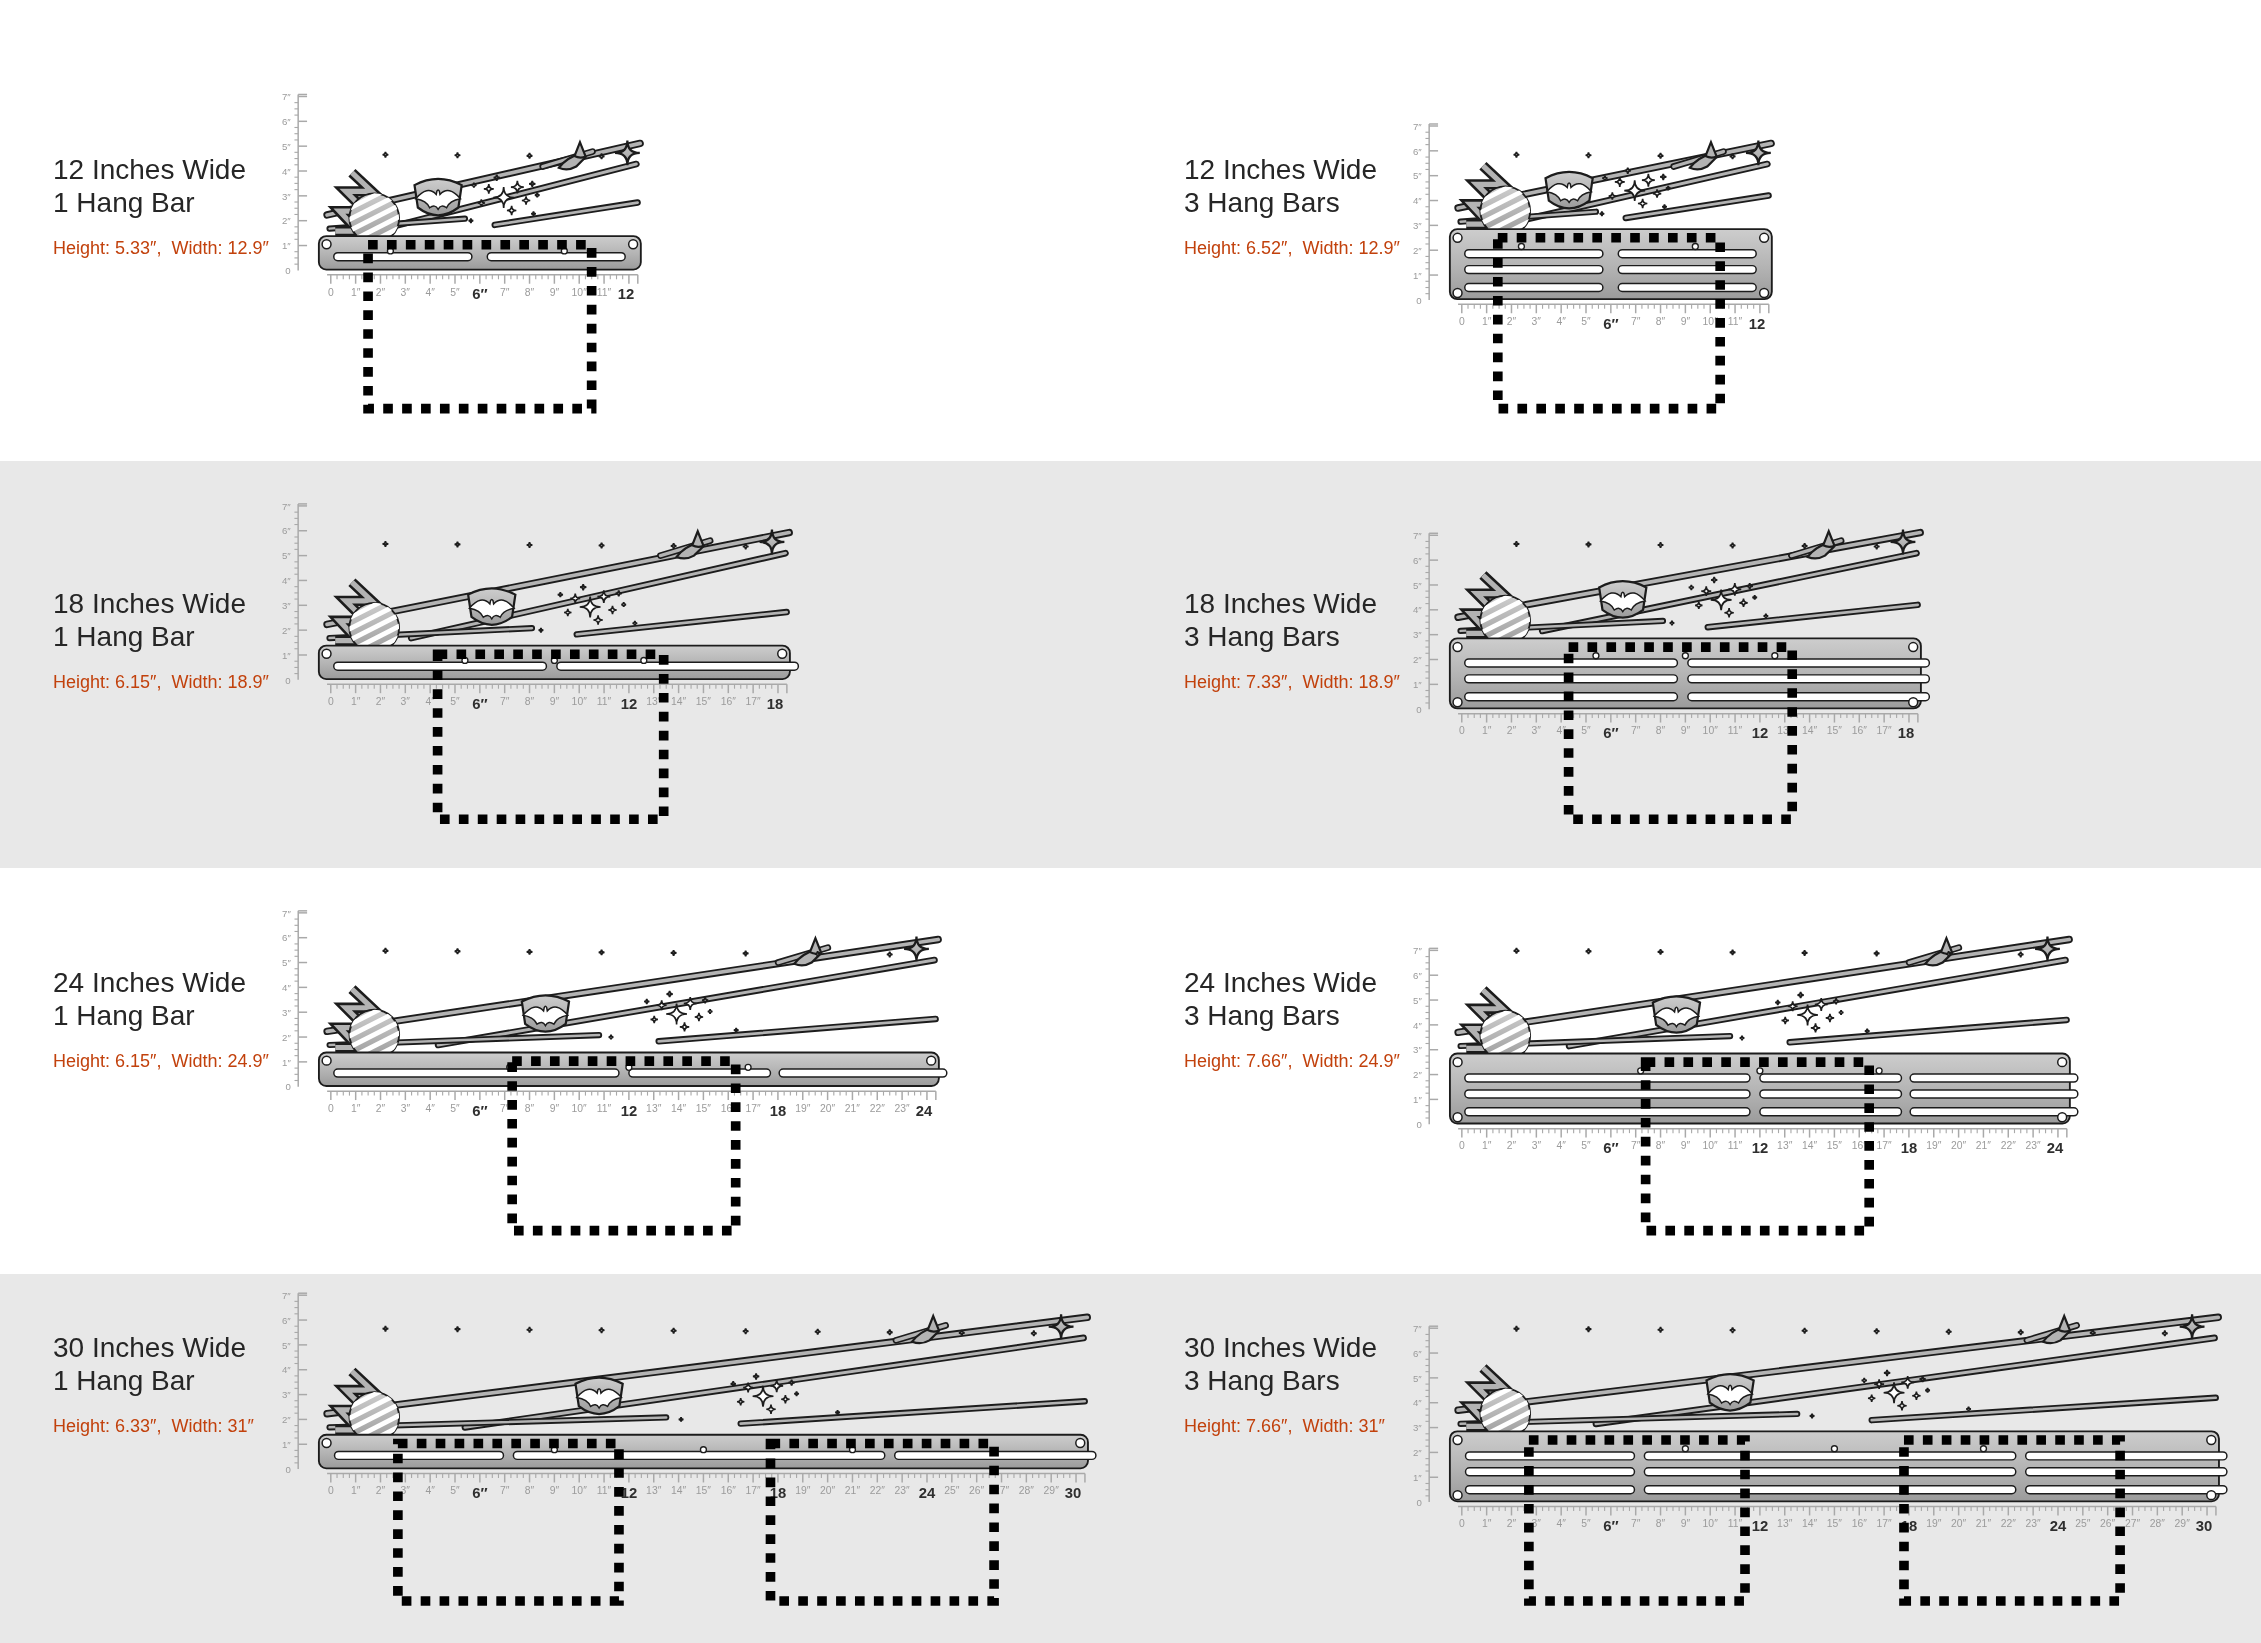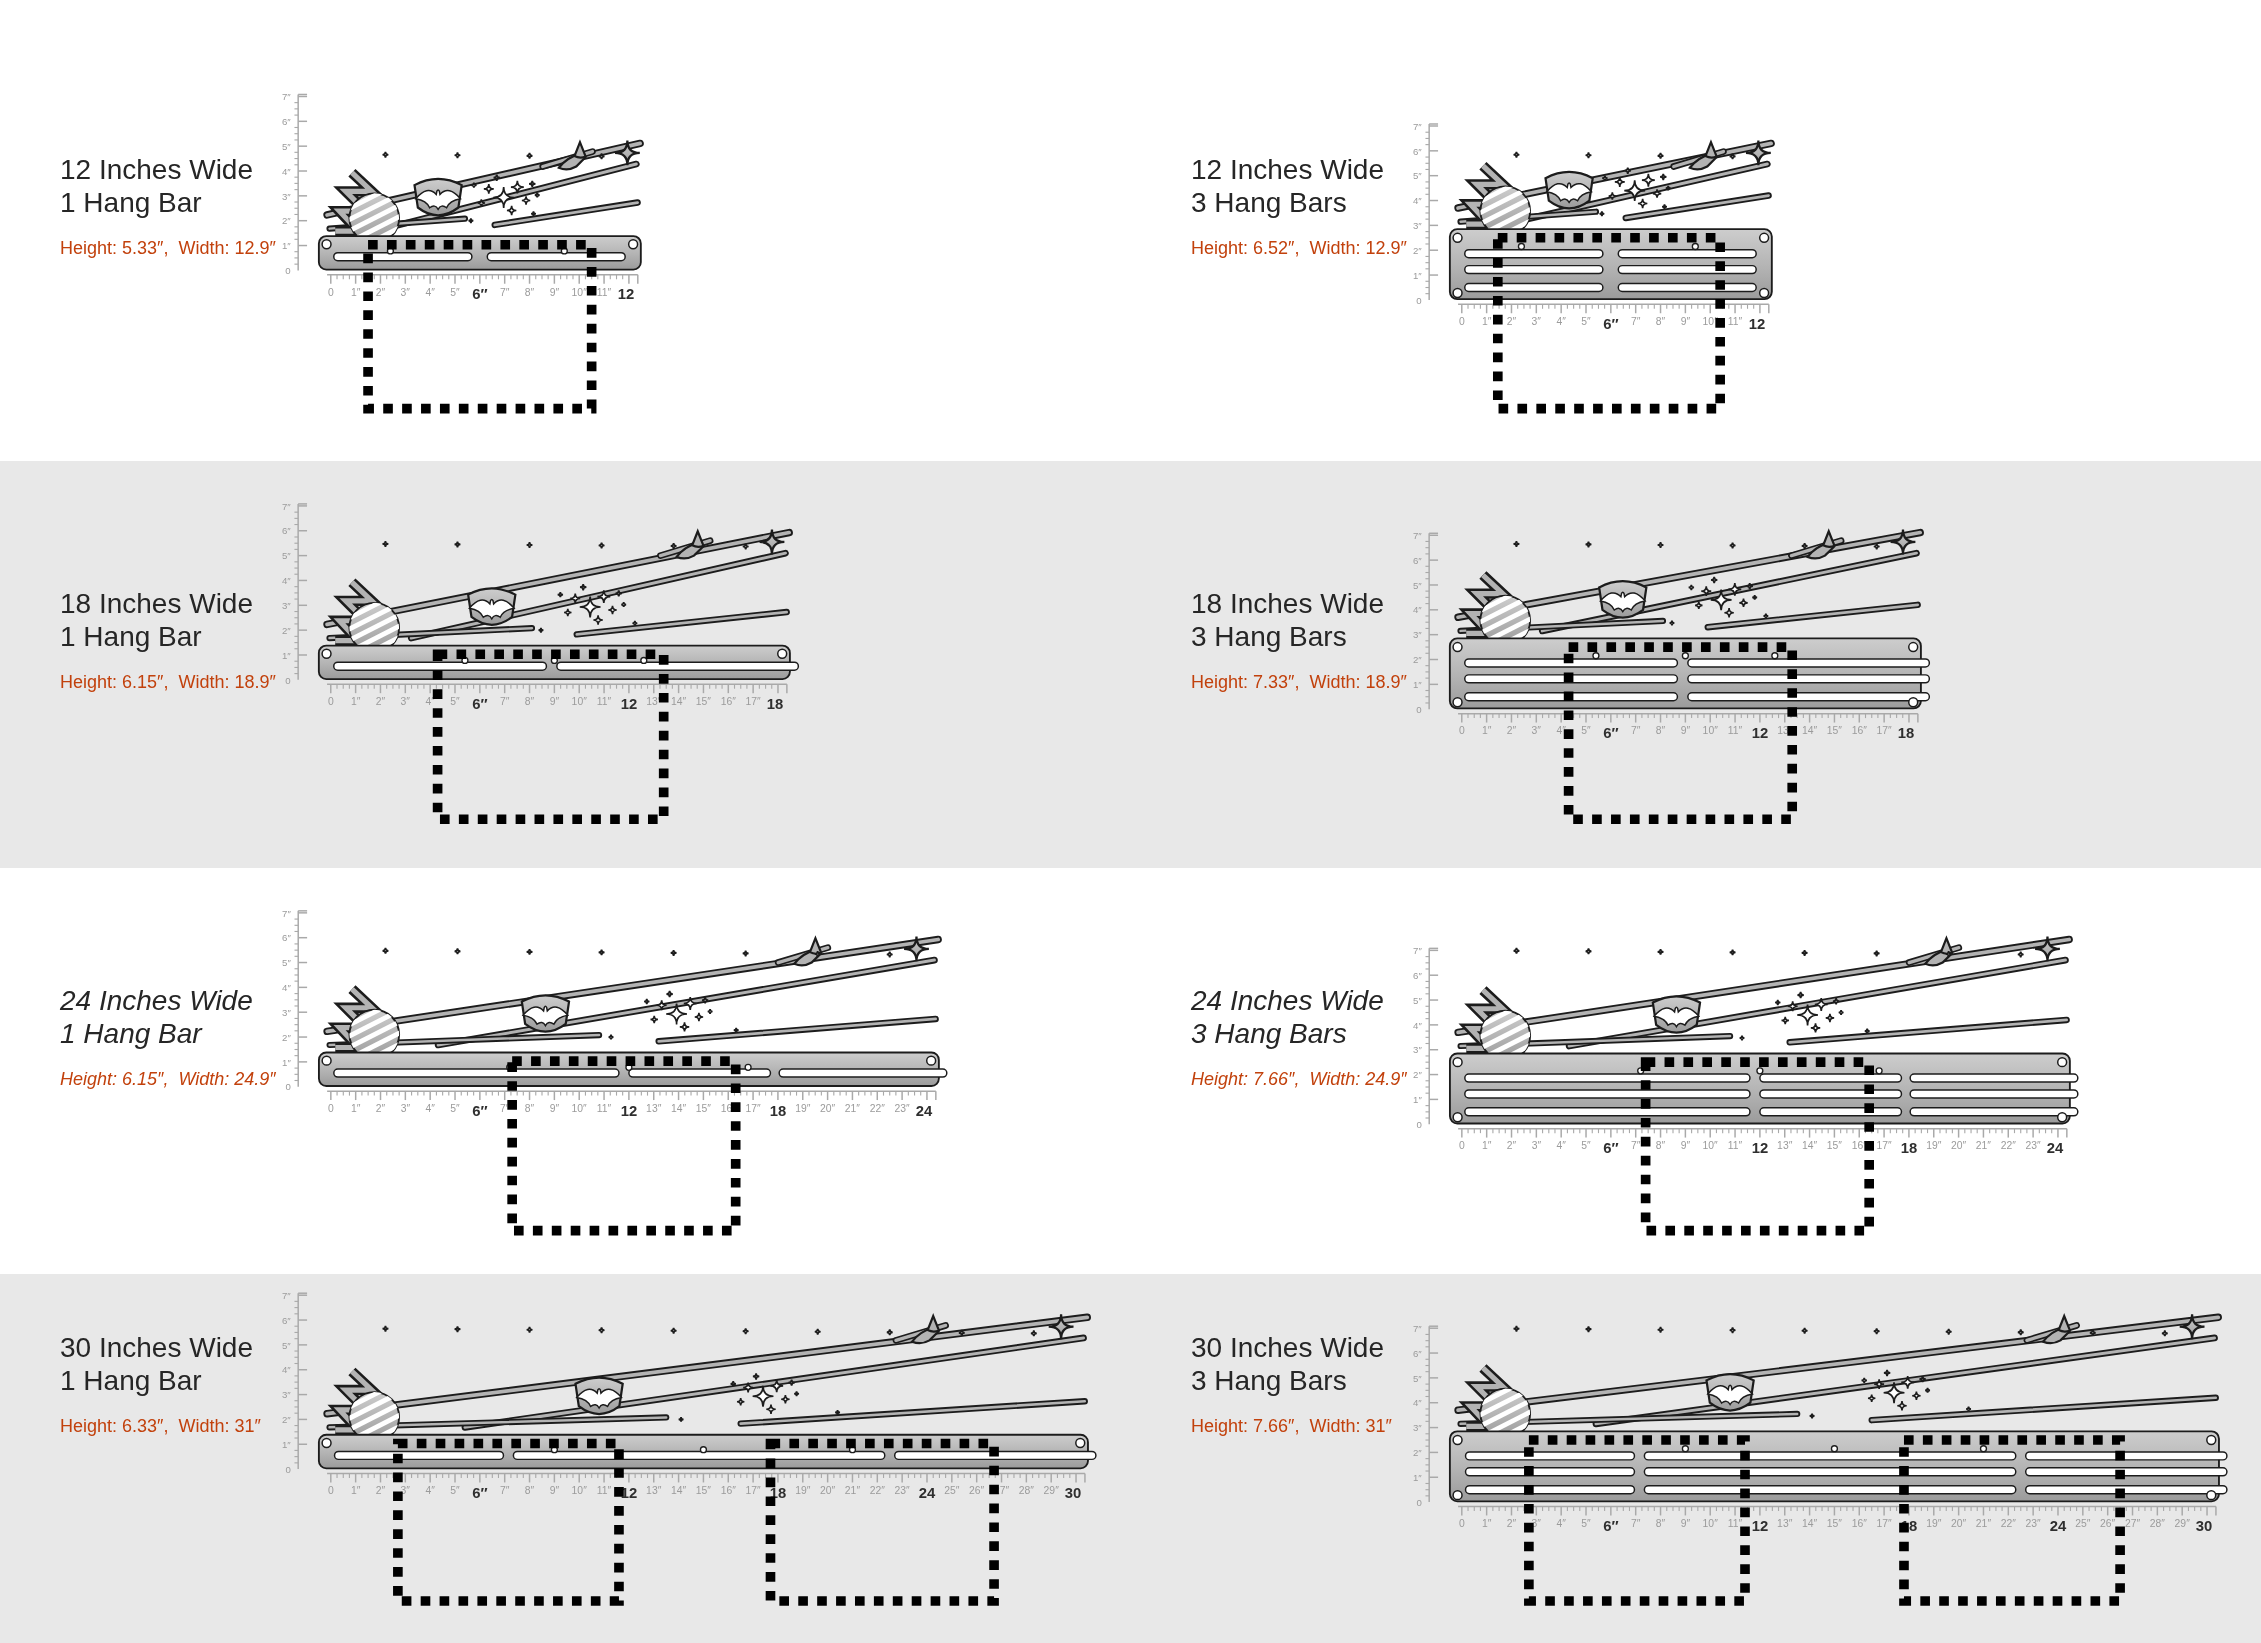--- a/index.html
+++ b/index.html
@@ -2,22 +2,22 @@
 <html style="font-size:12px"><head>
 <meta charset="utf-8">
 <style>
   html,body{margin:0;padding:0;background:#fff;}
   #canvas{position:relative;width:2261px;height:1644px;overflow:hidden;
           font-family:"Liberation Sans",sans-serif;}
   .row{position:absolute;left:0;width:2261px;}
   .panel{position:absolute;top:0;width:1131px;height:100%;}
   .panel.right{left:1131px;}
   .panel.left{left:0;}
-  .tb{position:absolute;left:53px;margin-left:7px;}
-  .r0 .tb{top:153px;} .r1 .tb{top:126px;} .r2 .tb{top:116px;font-style:italic;} .r3 .tb{top:57px;}
+  .tb{position:absolute;left:53px;}
+  .r0 .tb{top:153px;} .r1 .tb{top:126px;} .r2 .tb{top:98px;} .r3 .tb{top:57px;}
   .title{font-size:28px;line-height:33px;color:#262626;letter-spacing:0;}
   .dims{margin-top:19px;font-size:18px;color:#c2410c;}
   svg.fig{position:absolute;left:0;top:0;}
 </style>
 </head>
 <body>
 
 <div id="canvas">
   <div class="row r0" style="top: 0px; height: 461px; background: rgb(255, 255, 255);">
     <div class="panel left">

